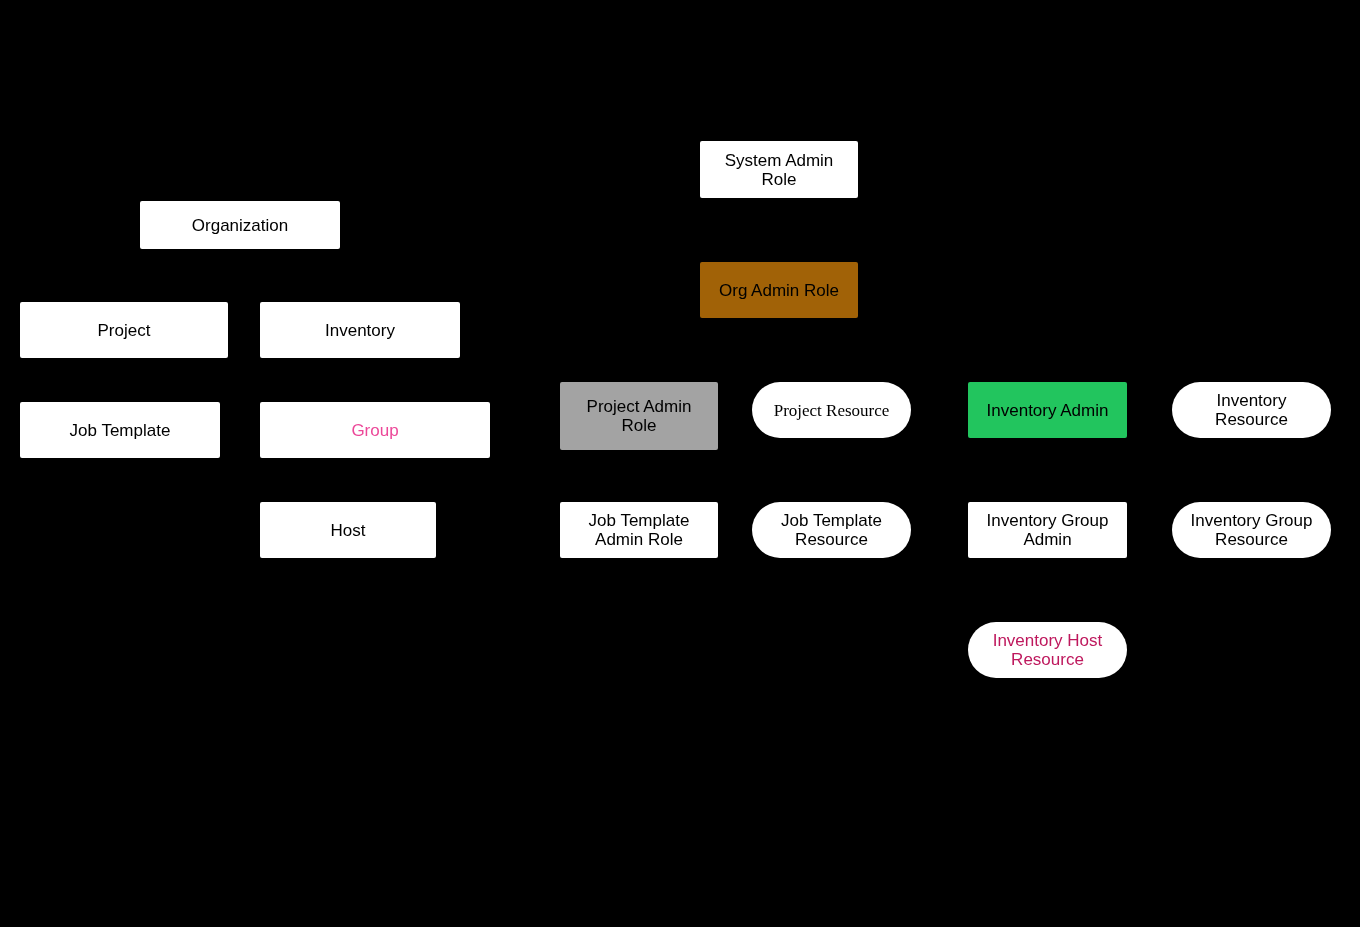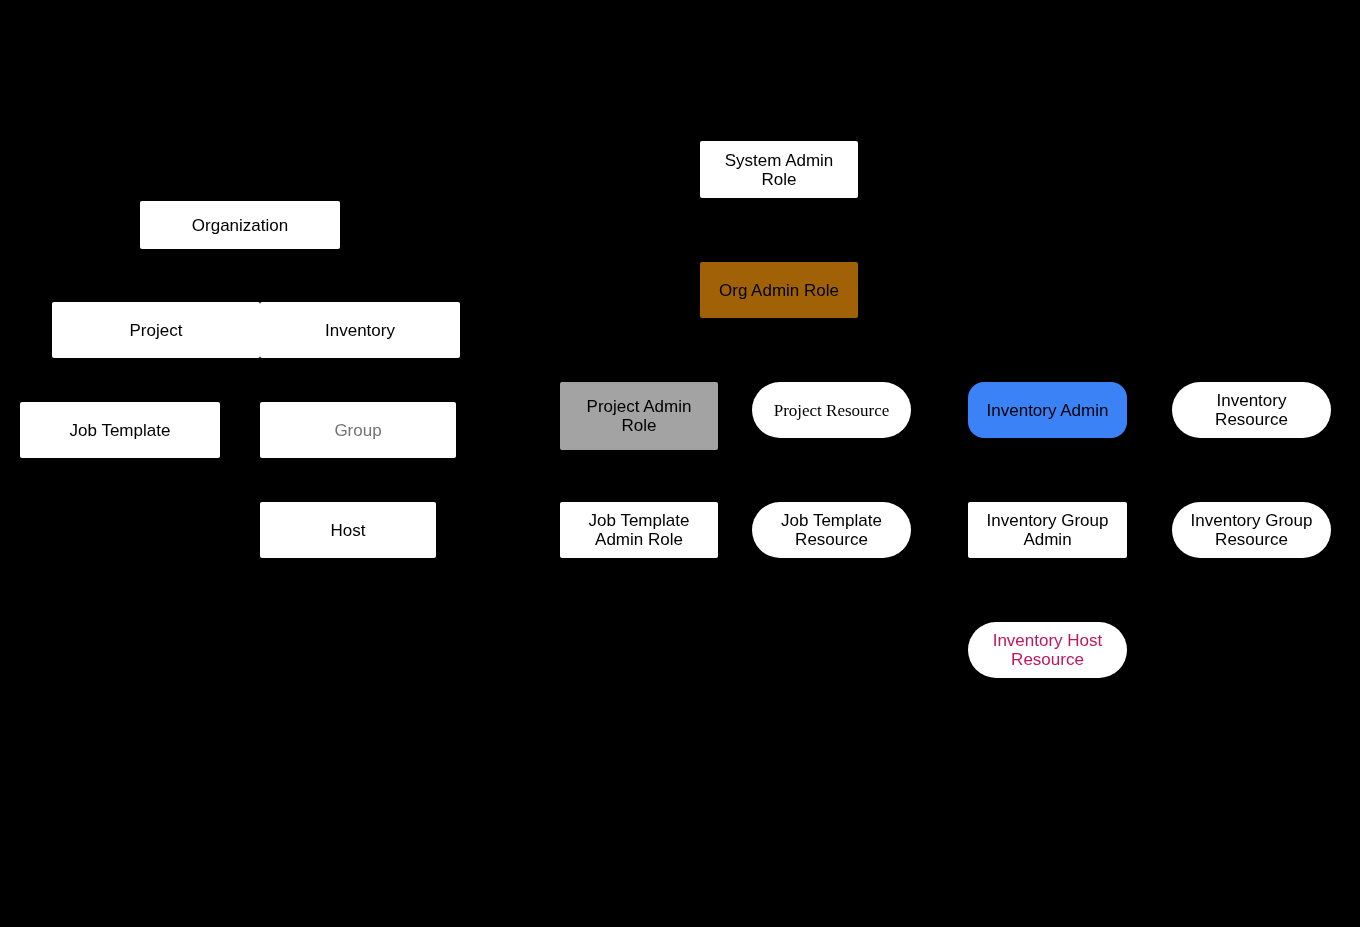--- a/index.html
+++ b/index.html
@@ -34,32 +34,32 @@
   }
   .node.pill {
     border-radius: 999px;
   }
 </style>
 </head>
 <body>
 
 <div id="canvas" style="background: rgb(0, 0, 0);">
     <div class="node rect" style="left: 140px; top: 201px; width: 200px; height: 48px; background: rgb(255, 255, 255); color: rgb(0, 0, 0);">Organization</div>
-    <div class="node rect" style="left: 20px; top: 302px; width: 208px; height: 56px; background: rgb(255, 255, 255); color: rgb(0, 0, 0); margin-left: 32px;">Project</div>
+    <div class="node rect" style="left: 20px; top: 302px; width: 208px; height: 56px; background: rgb(255, 255, 255); color: rgb(0, 0, 0);">Project</div>
     <div class="node rect" style="left: 260px; top: 302px; width: 200px; height: 56px; background: rgb(255, 255, 255); color: rgb(0, 0, 0);">Inventory</div>
     <div class="node rect" style="left: 20px; top: 402px; width: 200px; height: 56px; background: rgb(255, 255, 255); color: rgb(0, 0, 0);">Job Template</div>
-    <div class="node rect" style="left: 260px; top: 402px; width: 196px; height: 56px; background: rgb(255, 255, 255); color: #737373;">Group</div>
+    <div class="node rect" style="left: 260px; top: 402px; width: 230px; height: 56px; background: rgb(255, 255, 255); color: #ec4899;">Group</div>
     <div class="node rect" style="left: 260px; top: 502px; width: 176px; height: 56px; background: rgb(255, 255, 255); color: rgb(0, 0, 0);">Host</div>
     <div class="node rect" style="left: 700px; top: 141px; width: 158px; height: 57px; background: rgb(255, 255, 255); color: rgb(0, 0, 0);">System Admin
 Role</div>
     <div class="node rect" style="left: 700px; top: 262px; width: 158px; height: 56px; background: #a16207; color: rgb(0, 0, 0);">Org Admin Role</div>
     <div class="node rect" style="left: 560px; top: 382px; width: 158px; height: 68px; background: #a3a3a3; color: rgb(0, 0, 0);">Project Admin
 Role</div>
     <div class="node pill" style="left: 752px; top: 382px; width: 159px; height: 56px; background: rgb(255, 255, 255); color: rgb(0, 0, 0); font-family: Liberation Serif, serif;">Project Resource</div>
-    <div class="node rect" style="left: 968px; top: 382px; width: 159px; height: 56px; background: #3b82f6; color: rgb(0, 0, 0); border-radius: 16px;">Inventory Admin</div>
+    <div class="node rect" style="left: 968px; top: 382px; width: 159px; height: 56px; background: #22c55e; color: rgb(0, 0, 0);">Inventory Admin</div>
     <div class="node pill" style="left: 1172px; top: 382px; width: 159px; height: 56px; background: rgb(255, 255, 255); color: rgb(0, 0, 0);">Inventory
 Resource</div>
     <div class="node rect" style="left: 560px; top: 502px; width: 158px; height: 56px; background: rgb(255, 255, 255); color: rgb(0, 0, 0);">Job Template
 Admin Role</div>
     <div class="node pill" style="left: 752px; top: 502px; width: 159px; height: 56px; background: rgb(255, 255, 255); color: rgb(0, 0, 0);">Job Template
 Resource</div>
     <div class="node rect" style="left: 968px; top: 502px; width: 159px; height: 56px; background: rgb(255, 255, 255); color: rgb(0, 0, 0);">Inventory Group
 Admin</div>
     <div class="node pill" style="left: 1172px; top: 502px; width: 159px; height: 56px; background: rgb(255, 255, 255); color: rgb(0, 0, 0);">Inventory Group
 Resource</div>

